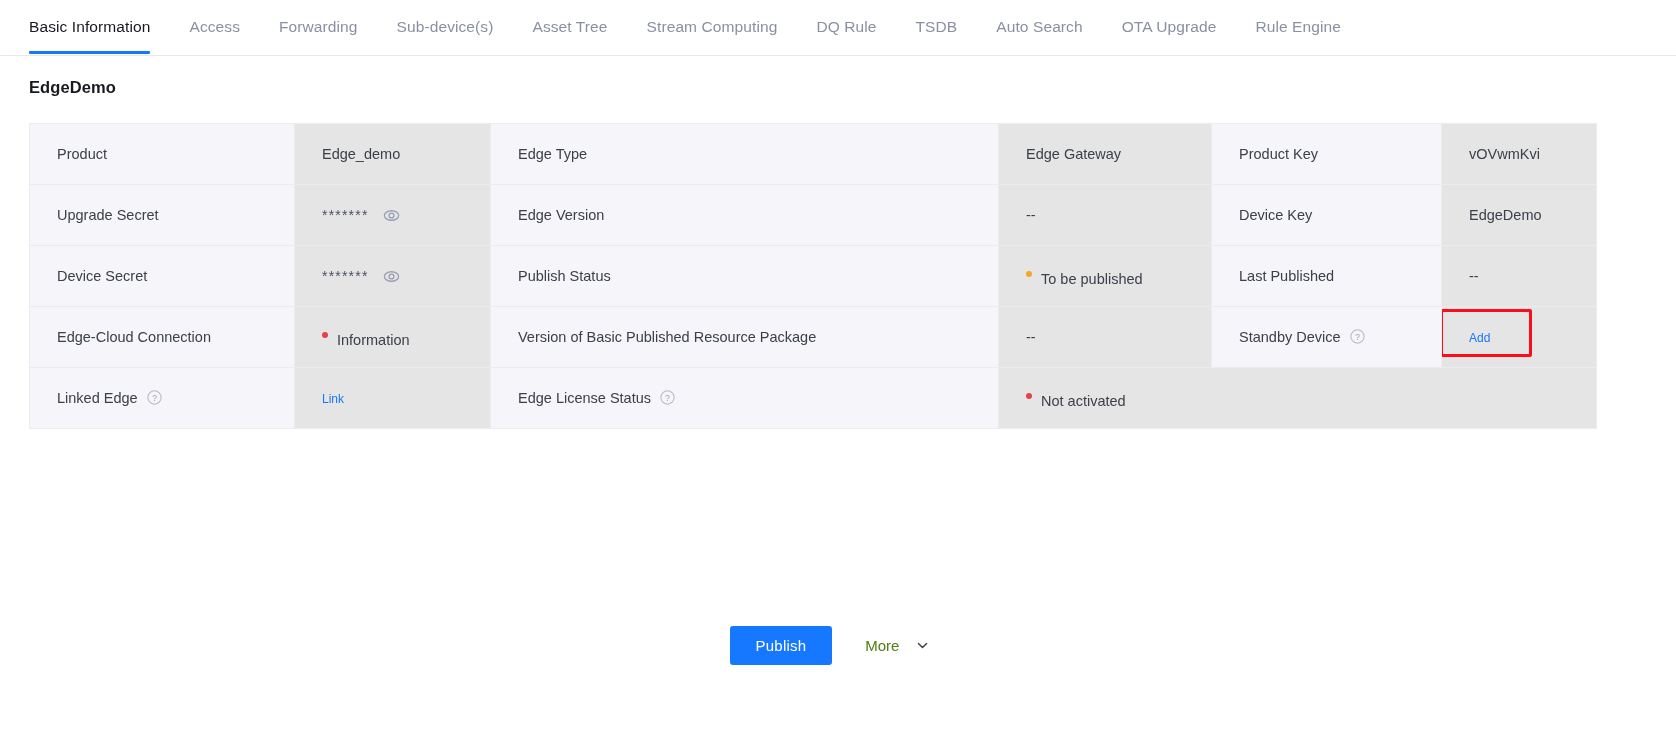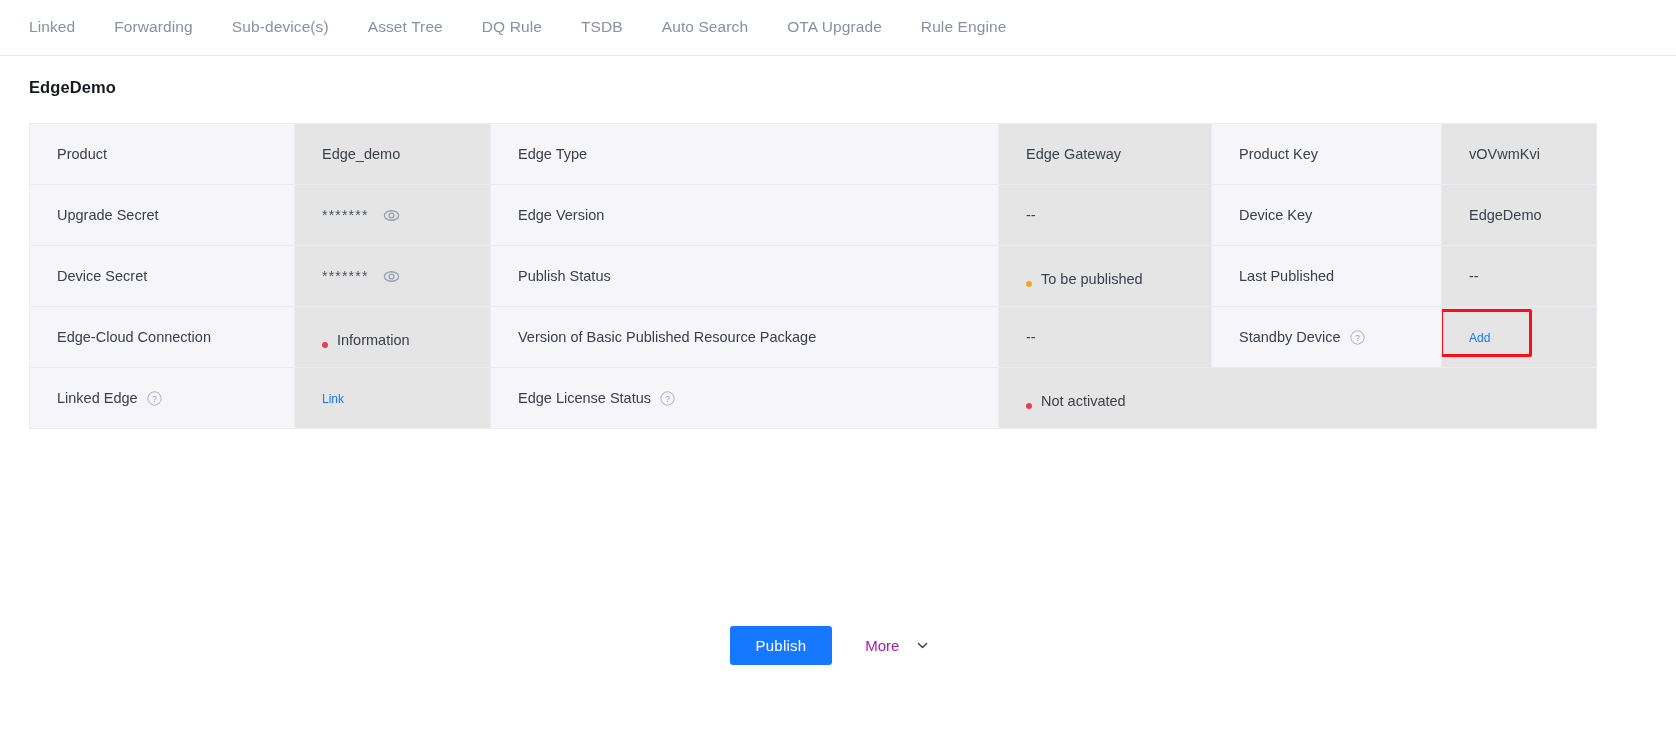--- a/index.html
+++ b/index.html
@@ -122,37 +122,36 @@
     display: inline-block;
     width: 15px;
     height: 15px;
     margin-left: 9px;
     vertical-align: -2px;
     cursor: pointer;
     line-height: 0;
   }
   .lbl-inline {
     display: inline-flex;
-    align-items: center;
   }
 
   .dot {
     display: inline-block;
     width: 6px;
     height: 6px;
     border-radius: 50%;
     margin-right: 9px;
     vertical-align: 2px;
     flex: none;
   }
   .dot-orange { background: #f5a623; }
   .dot-red    { background: #e8404a; }
   .status-cell {
     display: flex;
-    align-items: flex-end;
+    align-items: flex-start;
     margin-top: 6px;
   }
 
   a.link {
     color: #1677ff;
     text-decoration: none;
     cursor: pointer;
     font-size: 12px;
   }
 
@@ -192,42 +191,44 @@
     font-size: 15px;
     font-family: "Liberation Sans", sans-serif;
     cursor: pointer;
     letter-spacing: 0.2px;
   }
   .more-btn {
     display: inline-flex;
     align-items: center;
     gap: 17px;
     font-size: 15px;
-    color: #a21caf;
+    color: #4d7c0f;
     cursor: pointer;
     background: none;
     border: none;
     font-family: "Liberation Sans", sans-serif;
     padding: 0;
   }
   .chev {
     display: inline-block;
     width: 13px;
     height: 13px;
     line-height: 0;
   }
 </style>
 </head>
 <body>
 
 <div class="tabbar">
-  <div class="tab"><span>Linked</span></div>
+  <div class="tab active"><span>Basic Information</span></div>
+  <div class="tab"><span>Access</span></div>
   <div class="tab"><span>Forwarding</span></div>
   <div class="tab"><span>Sub-device(s)</span></div>
   <div class="tab"><span>Asset Tree</span></div>
+  <div class="tab"><span>Stream Computing</span></div>
   <div class="tab"><span>DQ Rule</span></div>
   <div class="tab"><span>TSDB</span></div>
   <div class="tab"><span>Auto Search</span></div>
   <div class="tab"><span>OTA Upgrade</span></div>
   <div class="tab"><span>Rule Engine</span></div>
 </div>
 
 <div class="page-title">EdgeDemo</div>
 
 <div class="info-table-wrap">

